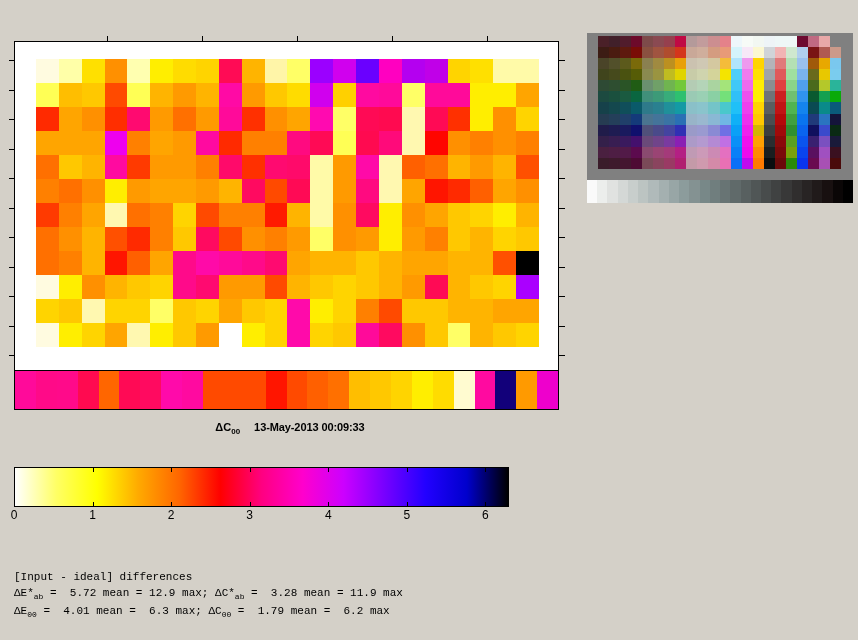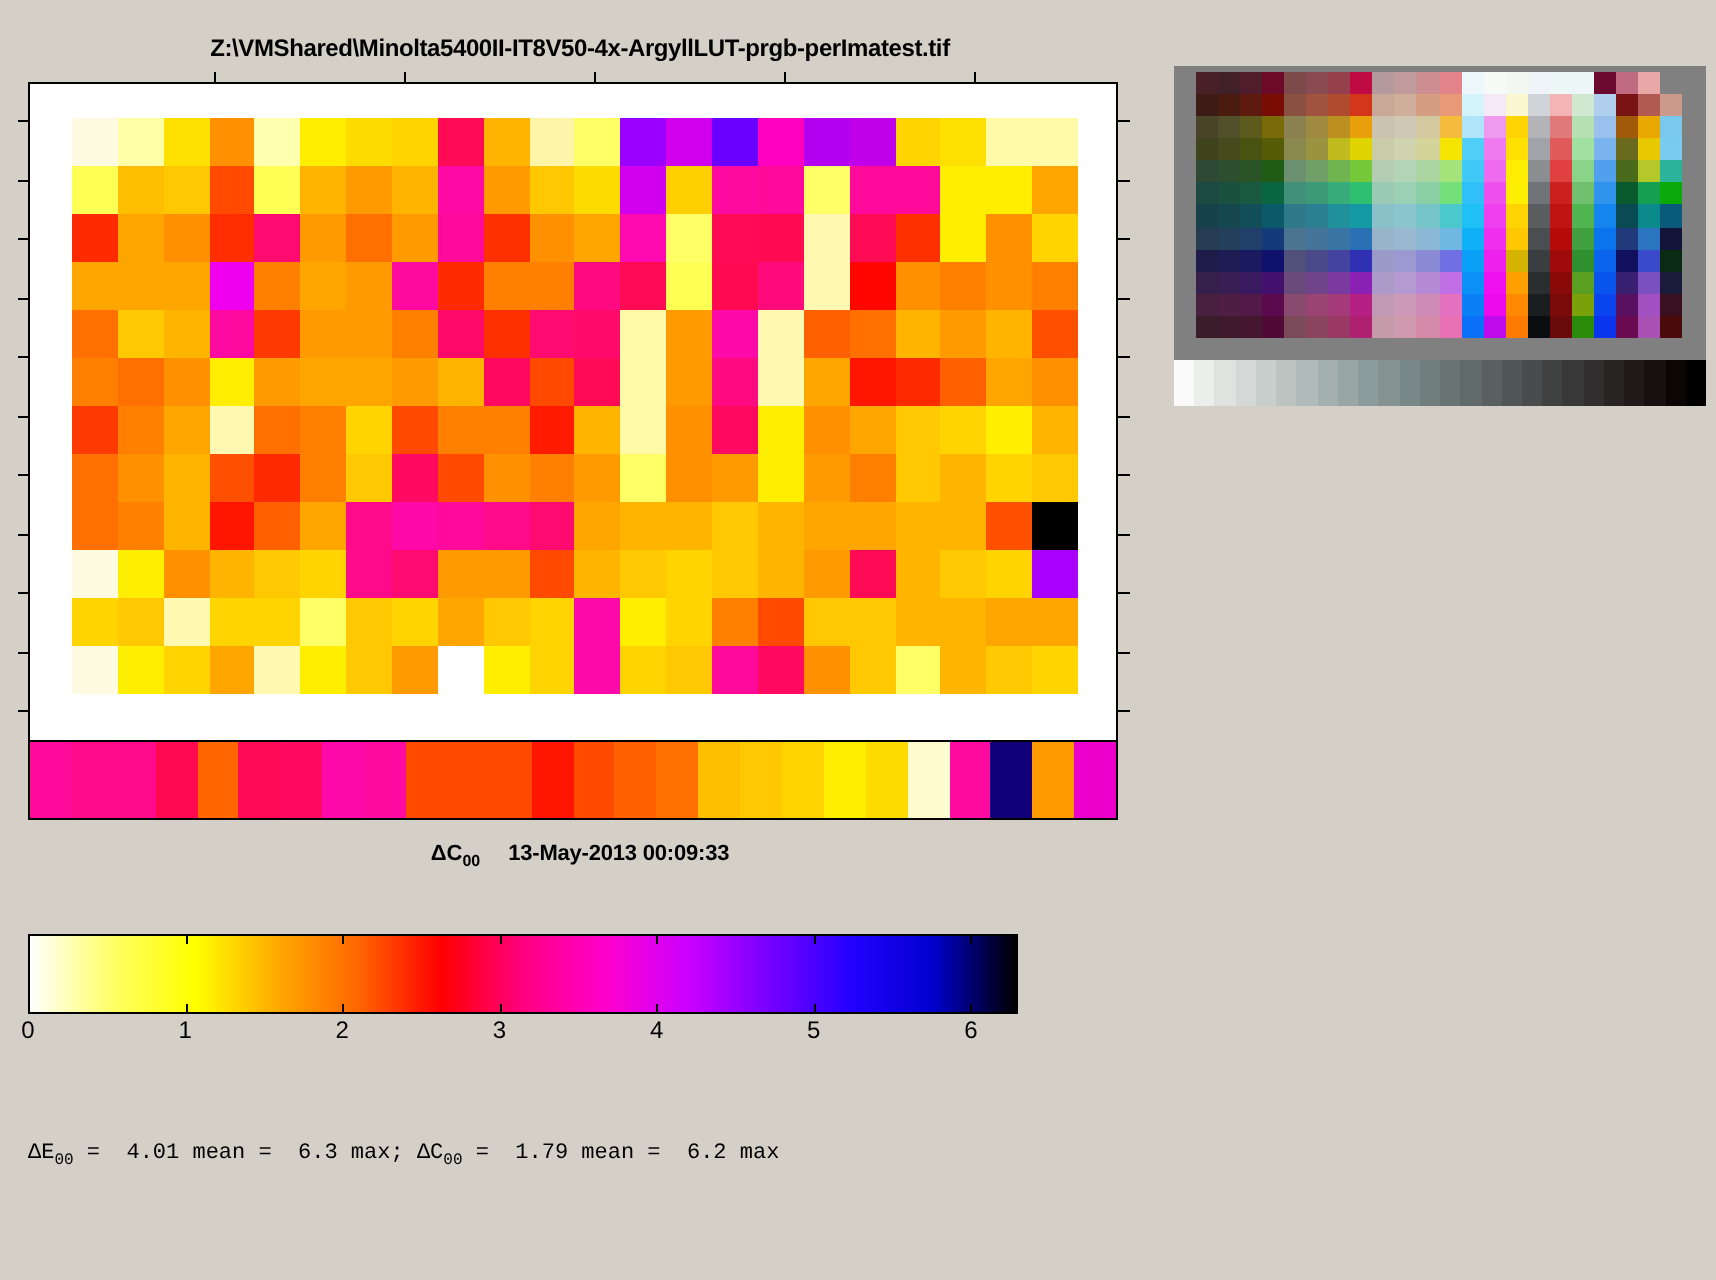--- a/index.html
+++ b/index.html
@@ -93,21 +93,20 @@
   }
   #thumbgray div { flex:1 1 0; height:100%; }
 </style>
 </head>
 <body>
 
 <div id="root">
 
   <div id="left">
 
-    <div id="plot-title">Z:\VMShared\Minolta5400II-IT8V50-4x-ArgyllLUT-prgb-perImatest.tif</div>
 
     <div id="axes">
       <div id="heatgrid">
           <div style="background: rgb(255, 251, 224);"></div>
           <div style="background: rgb(255, 255, 168);"></div>
           <div style="background: rgb(255, 224, 0);"></div>
           <div style="background: rgb(255, 144, 0);"></div>
           <div style="background: rgb(255, 255, 176);"></div>
           <div style="background: rgb(255, 238, 0);"></div>
           <div style="background: rgb(255, 220, 0);"></div>
@@ -456,21 +455,21 @@
     <div id="cblabels">
         <span style="left: 14px;">0</span>
         <span style="left: 92.5714px;">1</span>
         <span style="left: 171.143px;">2</span>
         <span style="left: 249.714px;">3</span>
         <span style="left: 328.286px;">4</span>
         <span style="left: 406.857px;">5</span>
         <span style="left: 485.429px;">6</span>
       </div>
 
-    <div id="stats"><div>ΔE<sub>00</sub> =  4.01 mean =  6.3 max; ΔC<sub>00</sub> =  1.79 mean =  6.2 max</div></div>
+    <div id="stats"><div>[Input - ideal] differences</div><div>ΔE*<sub>ab</sub> =  5.72 mean = 12.9 max; ΔC*<sub>ab</sub> =  3.28 mean = 11.9 max</div><div>ΔE<sub>00</sub> =  4.01 mean =  6.3 max; ΔC<sub>00</sub> =  1.79 mean =  6.2 max</div></div>
   </div>
 
   <div id="right">
 
     <div id="thumb">
       <div id="thumbchart">
           <div style="background: rgb(74, 32, 40);"></div>
           <div style="background: rgb(65, 32, 42);"></div>
           <div style="background: rgb(81, 28, 44);"></div>
           <div style="background: rgb(109, 10, 42);"></div>

